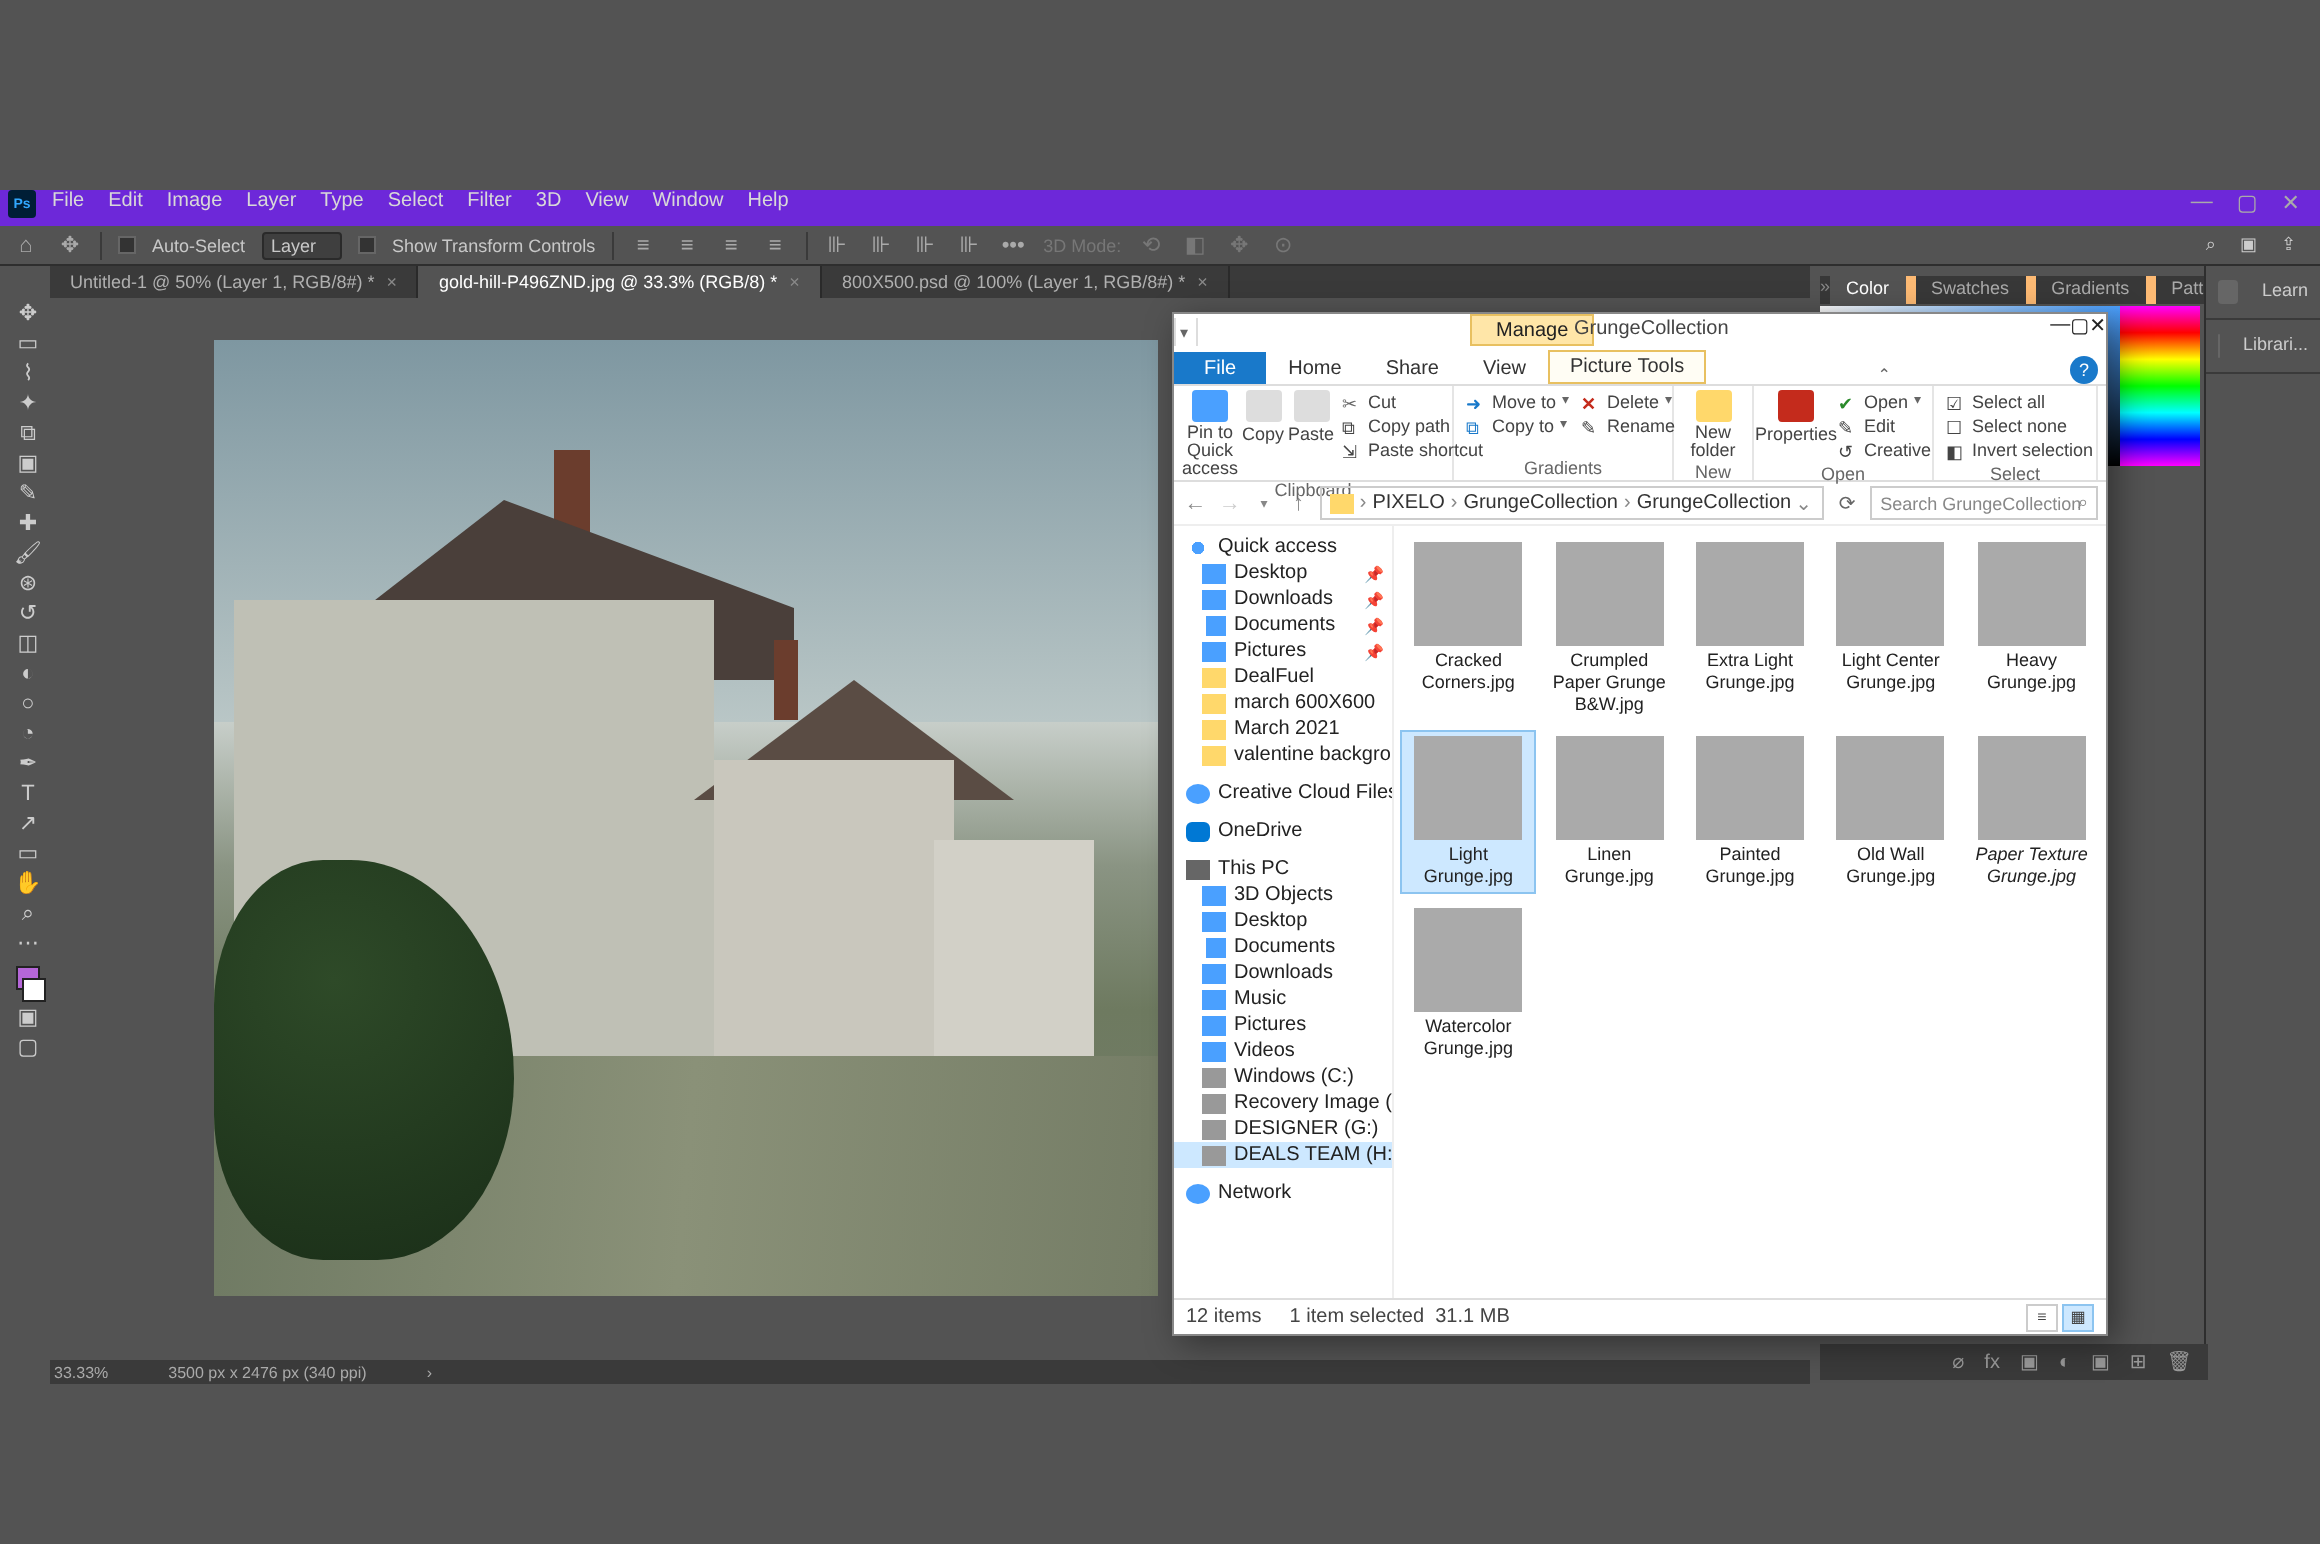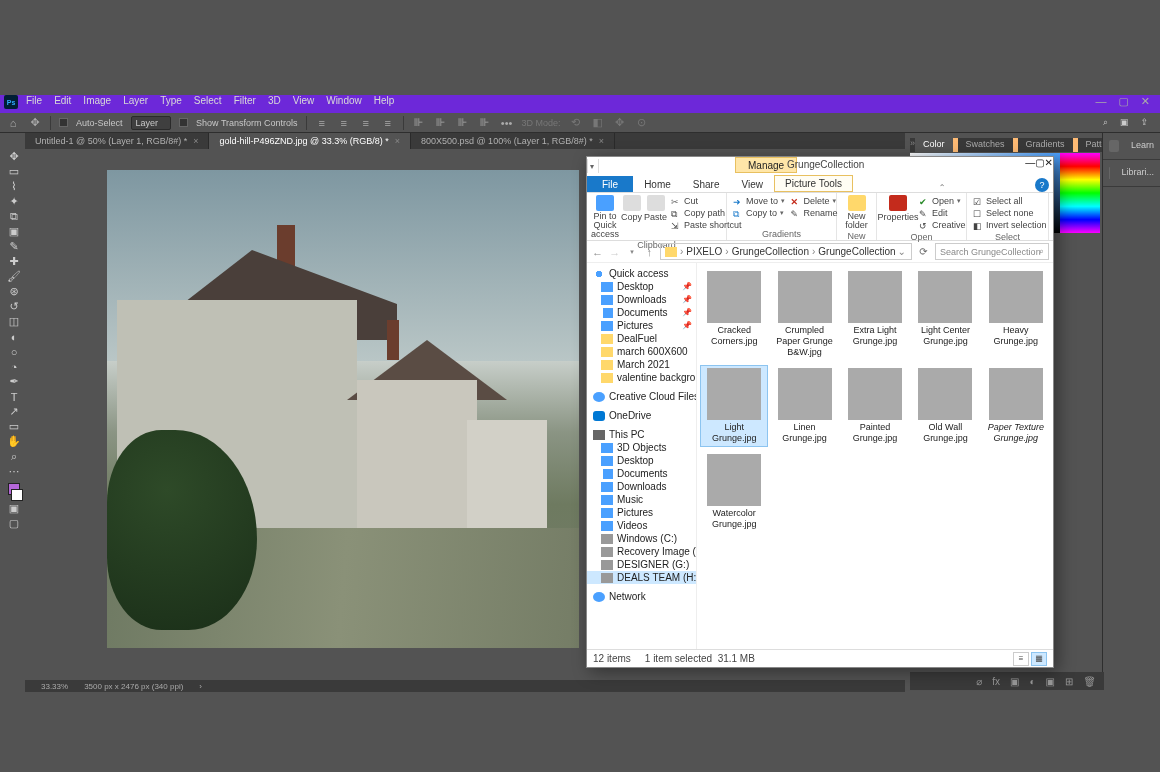--- a/index.html
+++ b/index.html
@@ -39,21 +39,21 @@
 .ps-canvas .roof1 { position:absolute; left:0; top:80px; width:290px; height:90px; background:#4a3f3a; clip-path: polygon(10% 100%, 50% 0%, 100% 60%, 100% 100%); }
 .ps-canvas .chimney { position:absolute; left:170px; top:55px; width:18px; height:55px; background:#6b3d2d; }
 .ps-canvas .chimney2 { position:absolute; left:280px; top:150px; width:12px; height:40px; background:#6b3d2d; }
 .ps-canvas .house2 { position:absolute; left:250px; top:210px; width:120px; height:160px; background:#c9c7bd; }
 .ps-canvas .roof2 { position:absolute; left:240px; top:170px; width:160px; height:60px; background:#5a4c44; clip-path: polygon(0 100%,50% 0,100% 100%); }
 .ps-canvas .house3 { position:absolute; left:360px; top:250px; width:80px; height:110px; background:#d2d0c7; }
 .ps-canvas .bush { position:absolute; left:0; top:260px; width:150px; height:200px; background: radial-gradient(circle at 40% 30%, #2e4a28, #1a2e18); border-radius: 40% 60% 50% 40%; }
 .ps-canvas .ground { position:absolute; left:0; bottom:0; width:100%; height:120px; background:linear-gradient(95deg,#6f7a63,#8a9178,#757d66); }
 
 
-.ps-status { position:absolute; left:25px; top:680px; width:880px; height:12px; background:#3a3a3a; color:#aaa; font-size:8px; display:flex; align-items:center; padding:0 16px; gap:16px; }
+.ps-status { position:absolute; left:25px; top:680px; width:880px; height:12px; background:#3a3a3a; color:#aaa; font-size:8px; display:flex; align-items:center; padding:0 2px; gap:30px; }
 
 
 .ps-rightcol { position:absolute; right:0; top:133px; width:58px; height:556px; background:#535353; border-left:1px solid #2e2e2e; }
 .ps-rightcol .collapsed-group { border-bottom:1px solid #3a3a3a; padding:4px 0; }
 .ps-rightcol .collapsed-item { color:#ccc; font-size:9px; padding:3px 6px; display:flex; align-items:flex-start; gap:12px; }
 .ps-rightcol .ic { width:14px; height:12px; background:#666; border-radius:2px; }
 
 
 .ps-panelstabs { position:absolute; right:56px; top:138px; width:194px; height:14px; background:#383838; display:flex; font-size:9px; color:#aaa; }
 .ps-panelstabs .ptab { padding:1px 8px; border-right:5px solid #fdba74; }
@@ -101,21 +101,21 @@
 .fe-address .nav-ic.disabled { color:#ccc; }
 .fe-address .bar { flex:1; border:1px solid #ccc; height:17px; display:flex; align-items:center; padding:0 4px; gap:2px; font-size:10px; color:#333; }
 .fe-address .bar .mini-folder { width:12px; height:10px; background:#ffd86b; }
 .fe-address .crumb-sep { color:#888; margin:0 1px; }
 .fe-address .refresh { width:16px; text-align:center; color:#666; }
 .fe-address .search { width:120px; border:1px solid #ccc; height:17px; display:flex; align-items:center; padding:0 4px; color:#888; font-size:9px; position:relative; }
 .fe-address .search .sic { position:absolute; right:4px; }
 
 .fe-body { flex:1; display:flex; overflow:hidden; }
 .fe-nav { width:110px; border-right:1px solid #eee; padding:4px 0; overflow-y:auto; font-size:10px; }
-.fe-nav .navitem { display:flex; align-items:center; gap:4px; padding:1px 4px 1px 14px; color:#222; white-space:nowrap; overflow:hidden; }
+.fe-nav .navitem { display:flex; align-items:flex-end; gap:4px; padding:1px 4px 1px 14px; color:#222; white-space:nowrap; overflow:hidden; }
 .fe-nav .navitem.root { padding-left:6px; font-weight:normal; }
 .fe-nav .navitem.selected { background:#cde8ff; }
 .fe-nav .nic { width:12px; height:10px; flex-shrink:0; }
 .fe-nav .nic.star { background:radial-gradient(circle,#4aa0ff 40%,transparent 41%); }
 .fe-nav .nic.folder { background:#ffd86b; }
 .fe-nav .nic.folder::before { content:''; }
 .fe-nav .nic.desktop { background:#4aa0ff; }
 .fe-nav .nic.dl { background:#4aa0ff; }
 .fe-nav .nic.doc { background:#4aa0ff; border-left:2px solid #fff; }
 .fe-nav .nic.pic { background:#4aa0ff; }

